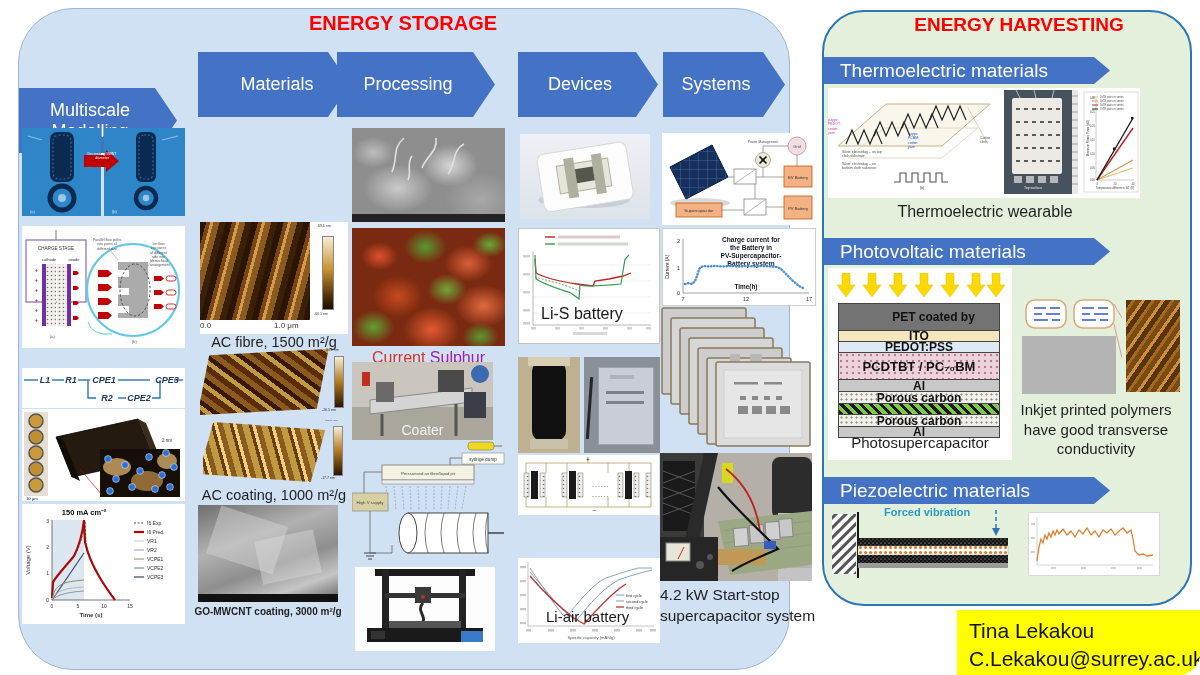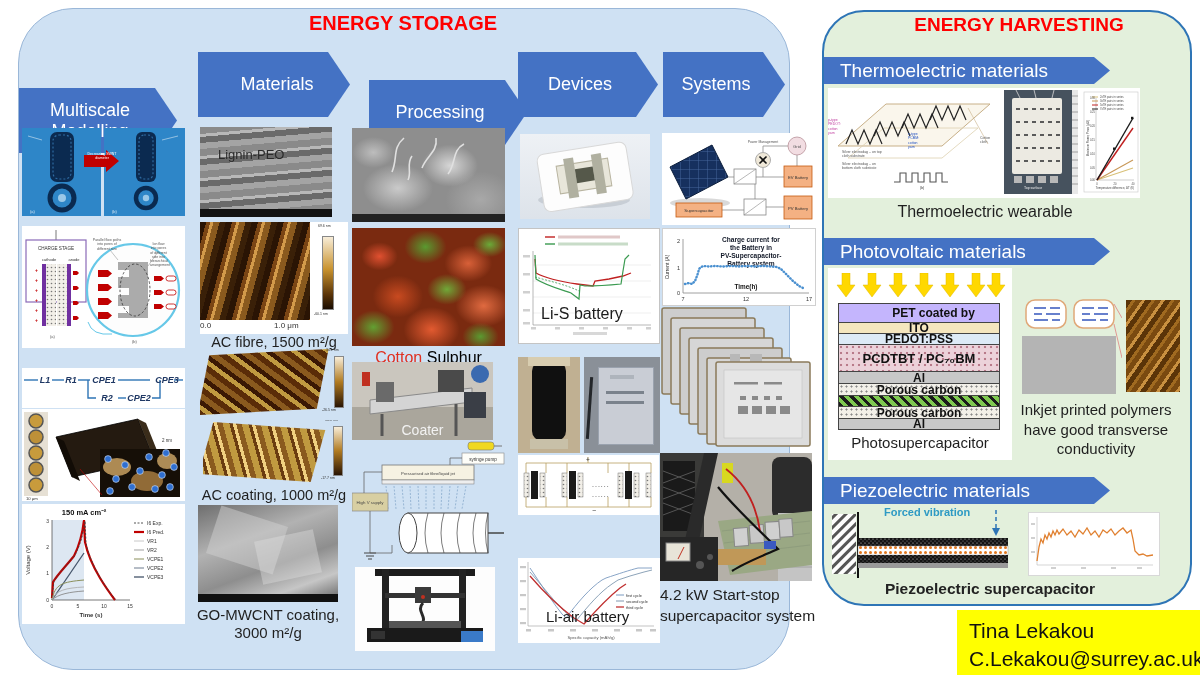--- a/index.html
+++ b/index.html
@@ -1,17 +1,17 @@
 <!DOCTYPE html>
 <html><head>
 <meta charset="utf-8">
 <style>
   html,body{margin:0;padding:0;background:#fff;}
   #slide{position:relative;width:1200px;height:675px;background:#fff;overflow:hidden;
-         font-family:"Liberation Sans",sans-serif;color:#1a1a1a;}
+         font-family:"Liberation Sans",sans-serif;color:#1a1a1a;border-radius:21px;}
   .abs{position:absolute;}
   .fig{position:absolute;overflow:hidden;}
   .panel-storage{position:absolute;left:18px;top:8px;width:770px;height:660px;
     background:#cfe1f3;border:1px solid #9ab7d8;border-radius:55px;}
   .panel-harvest{position:absolute;left:822px;top:10px;width:366px;height:592px;
     background:#e3f0dc;border:2px solid #2e75b6;border-radius:42px;}
   .red-title{position:absolute;font-weight:bold;color:#ff0000;text-align:center;}
   .chev{position:absolute;top:52px;height:65px;background:#4472c4;color:#fff;
     display:flex;align-items:center;justify-content:center;text-align:center;
     font-size:18px;line-height:1.15;padding-right:16px;box-sizing:border-box;
@@ -61,21 +61,21 @@
 
   <div class="panel-storage"></div>
   <div class="red-title" style="left:18px;top:12px;width:770px;font-size:20px;">ENERGY STORAGE</div>
 
   <div class="chev" style="left:19px;width:158px;margin-top:36px;">
     <span style="max-width:112px;">Multiscale Modelling</span>
     </div>
   <div class="chev" style="left:198px;width:152px;padding-left:22px;">
     <span>Materials</span>
     </div>
-  <div class="chev" style="left:369px;width:158px;margin-top:28px;">
+  <div class="chev" style="left:337px;width:158px;">
     <span>Processing</span>
     </div>
   <div class="chev" style="left:518px;width:140px;">
     <span>Devices</span>
     </div>
   <div class="chev" style="left:663px;width:122px;">
     <span>Systems</span>
     </div>
 
   <div class="fig" style="left:22px;top:128px;width:163px;height:88px;">
@@ -256,25 +256,20 @@
           <text x="125" y="39">VR1</text>
           <text x="125" y="48">VR2</text>
           <text x="125" y="57">VCPE1</text>
           <text x="125" y="66">VCPE2</text>
           <text x="125" y="75">VCPE3</text>
         </g>
       </g>
     </svg>
   </div>
 
-  <div class="fig" style="left:200px;top:127px;width:132px;height:90px;
-       background:repeating-linear-gradient(175deg,#8a8a8a 0 7px,#b8b8b8 7px 10px,#6a6a6a 10px 16px,#a4a4a4 16px 22px);">
-    <div class="abs" style="left:18px;top:20px;font-size:13px;color:#2a2a2a;">Lignin-PEO</div>
-    <div class="abs" style="left:0;bottom:0;width:100%;height:8px;background:#111;"></div>
-  </div>
 
   <div class="fig" style="left:200px;top:222px;width:148px;height:112px;background:#fff;">
     <div class="abs" style="left:0;top:0;width:110px;height:98px;
          background:repeating-linear-gradient(105deg,#2a1404 0 6px,#7a4514 6px 10px,#d29a4a 10px 13px,#8a5a1e 13px 19px,#3a2008 19px 25px);"></div>
     <div class="abs" style="left:122px;top:14px;width:10px;height:72px;border:1px solid #888;
          background:linear-gradient(#f8edd8,#c8922e 45%,#5a3408 80%,#1a0d02);"></div>
     <div class="t50" style="left:118px;top:2px;width:60px;color:#333;">69.6 nm</div>
     <div class="t50" style="left:114px;top:90px;width:60px;color:#333;">-60.1 nm</div>
     <div class="abs" style="left:0;top:99px;font-size:8px;color:#333;">0.0</div>
     <div class="abs" style="left:74px;top:99px;font-size:8px;color:#333;">1.0 μm</div>
@@ -299,21 +294,21 @@
     <div class="t50" style="left:118px;top:56px;width:60px;color:#333;">-17.7 nm</div>
   </div>
   <div class="cap" style="left:196px;top:487px;width:156px;font-size:14.5px;">AC coating, 1000 m²/g</div>
 
   <div class="fig" style="left:198px;top:505px;width:140px;height:97px;
        background:linear-gradient(160deg,#6e6e6e,#b2b2b2 35%,#8e8e8e 60%,#c6c6c6 80%,#5e5e5e);">
     <div class="abs" style="left:14px;top:10px;width:70px;height:50px;background:#cfcfcf;opacity:.5;transform:rotate(18deg);"></div>
     <div class="abs" style="left:60px;top:30px;width:60px;height:44px;background:#e2e2e2;opacity:.4;transform:rotate(-12deg);"></div>
     <div class="abs" style="left:0;bottom:0;width:100%;height:8px;background:#111;"></div>
   </div>
-  <div class="cap" style="left:188px;top:606px;width:160px;font-size:15px;">GO-MWCNT coating, 3000 m²/g</div>
+  <div class="cap" style="left:188px;top:606px;width:160px;font-size:10px;font-weight:bold;">GO-MWCNT coating, 3000 m²/g</div>
 
   <div class="fig" style="left:352px;top:128px;width:153px;height:94px;background:#8e8e8e;">
     <div class="abs" style="left:0;top:0;width:100%;height:100%;
       background:radial-gradient(50px 34px at 30% 64%,#cacaca,transparent 70%),
                  radial-gradient(40px 30px at 64% 40%,#d6d6d6,transparent 70%),
                  radial-gradient(50px 40px at 84% 76%,#a8a8a8,transparent 70%),
                  radial-gradient(30px 22px at 14% 26%,#bdbdbd,transparent 70%);"></div>
     <svg class="abs" style="left:0;top:0;" width="153" height="94">
       <g stroke="#e0e0e0" stroke-width="1.6" fill="none">
         <path d="M40 44 C46 30 40 20 52 10"></path>
@@ -332,22 +327,22 @@
                  radial-gradient(34px 26px at 76% 30%,#d86038,transparent 70%),
                  radial-gradient(24px 18px at 90% 14%,#6aaa38,transparent 70%),
                  radial-gradient(36px 30px at 30% 58%,#c84a20,transparent 70%),
                  radial-gradient(28px 22px at 62% 52%,#70a838,transparent 70%),
                  radial-gradient(40px 30px at 86% 66%,#e06a40,transparent 70%),
                  radial-gradient(30px 24px at 14% 84%,#62a032,transparent 70%),
                  radial-gradient(40px 32px at 52% 86%,#e25a30,transparent 70%),
                  radial-gradient(26px 20px at 84% 92%,#5a9a30,transparent 70%);"></div>
   </div>
   <div class="cap" style="left:352px;top:348px;width:153px;font-size:16px;">
-    <span style="color:#e03020;">Cotton</span>
-    <span style="color:#000000;">Sulphur</span>
+    <span style="color:#e03020;">Current</span>
+    <span style="color:#a21caf;">Sulphur</span>
   </div>
 
   <div class="fig" style="left:352px;top:362px;width:141px;height:78px;
        background:linear-gradient(#cac6be 0 58%,#aaa69c 58% 100%);">
     <svg class="abs" style="left:0;top:0;" width="141" height="78">
       <polygon points="18,38 120,26 120,40 18,52" fill="#d4d4d4" stroke="#8a8a8a"></polygon>
       <rect x="86" y="8" width="26" height="22" fill="#4a4a4a"></rect>
       <rect x="112" y="30" width="22" height="26" fill="#3a3e46"></rect>
       <circle cx="128" cy="12" r="9" fill="#3a6ab0"></circle>
       <rect x="10" y="10" width="8" height="14" fill="#c03020"></rect>
@@ -820,21 +815,21 @@
         <path d="M8 0 v12 h-5 l9 12 9-12 h-5 V0 z"></path>
         <path d="M34 0 v12 h-5 l9 12 9-12 h-5 V0 z"></path>
         <path d="M60 0 v12 h-5 l9 12 9-12 h-5 V0 z"></path>
         <path d="M86 0 v12 h-5 l9 12 9-12 h-5 V0 z"></path>
         <path d="M112 0 v12 h-5 l9 12 9-12 h-5 V0 z"></path>
         <path d="M138 0 v12 h-5 l9 12 9-12 h-5 V0 z"></path>
         <path d="M158 0 v12 h-5 l9 12 9-12 h-5 V0 z"></path>
       </g>
     </svg>
     <div class="abs" style="left:10px;top:36px;width:162px;">
-      <div class="layer" style="height:20px;background:#c4b5fd;padding-left:29px;">
+      <div class="layer" style="height:28px;background:#737373;padding-left:29px;">
           <span>PET coated by</span>
         </div>
       <div class="layer" style="height:12px;background:#f5e6be;">
           <span>ITO</span>
         </div>
       <div class="layer" style="height:12px;background:#ddeaf6;">
           <span>PEDOT:PSS</span>
         </div>
       <div class="layer" style="height:28px;font-size:13px;
            background:radial-gradient(circle at 2px 2px,#b87a8a 1px,transparent 1.6px) 0 0/6px 6px,#ecd2da;">
@@ -914,20 +909,19 @@
           <rect x="2" y="10" width="4" height="2"></rect>
           <rect x="2" y="24" width="4" height="2"></rect>
           <rect x="2" y="38" width="4" height="2"></rect>
           <rect x="22" y="54" width="5" height="2"></rect>
           <rect x="52" y="54" width="5" height="2"></rect>
           <rect x="82" y="54" width="5" height="2"></rect>
           <rect x="108" y="54" width="5" height="2"></rect>
         </g>
     </svg>
   </div>
-  <div class="cap" style="left:870px;top:580px;width:240px;font-size:15.5px;font-weight:bold;color:#222;">Piezoelectric supercapacitor</div>
 
   <div class="contact">
     <div>Tina Lekakou</div>
     <div>C.Lekakou@surrey.ac.uk</div>
   </div>
 
 </div>
 
 </body></html>

